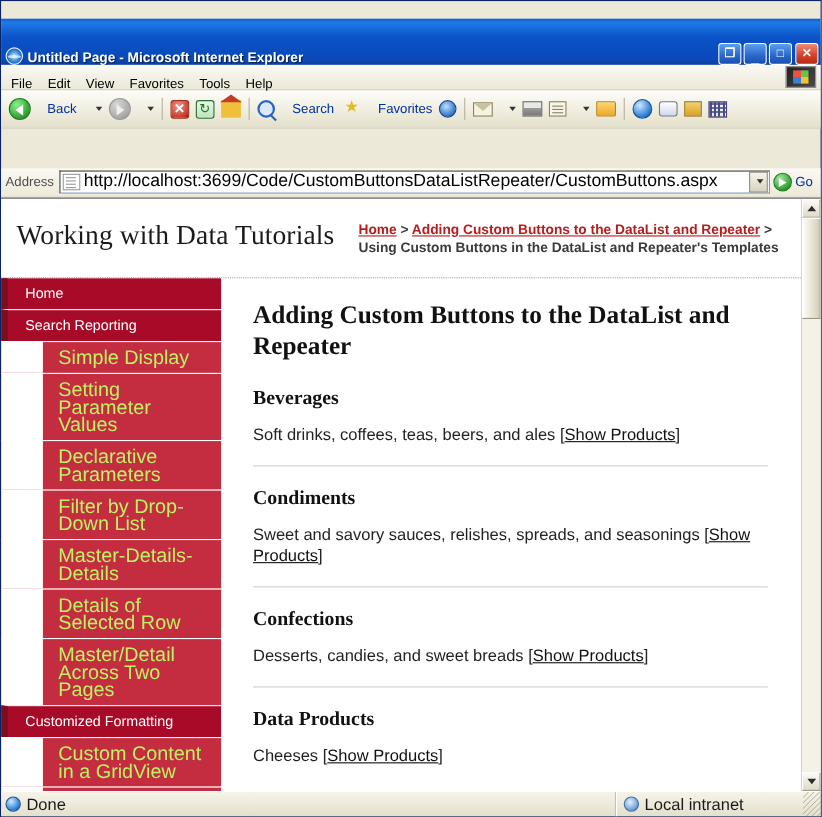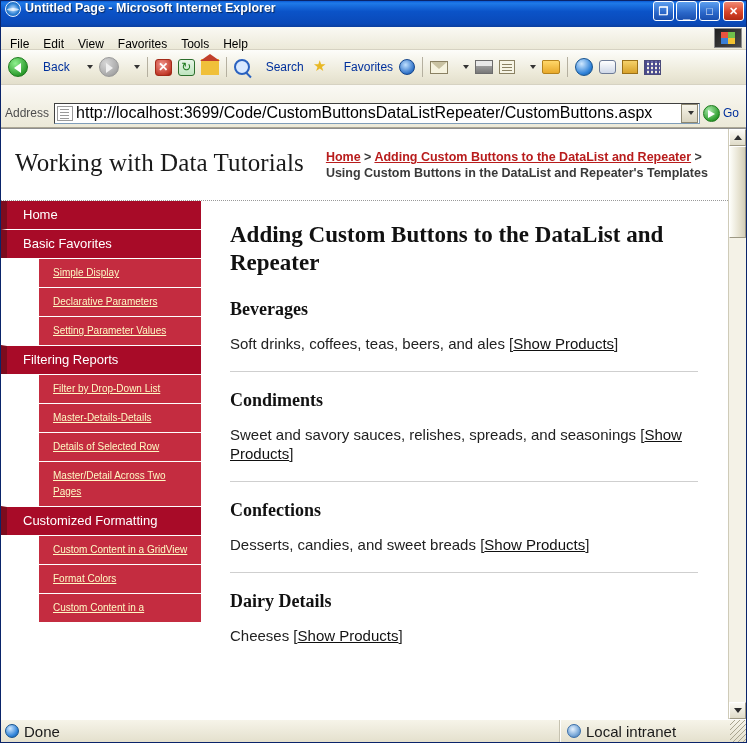--- a/index.html
+++ b/index.html
@@ -22,24 +22,25 @@
     background: #ece9d8;
     display: flex;
     flex-direction: column;
     position: relative;
   }
   
   .titlebar {
     height: 26px;
     background: linear-gradient(to bottom, #0a5ad4 0%, #1f7ae8 8%, #0b53c8 40%, #0a49b8 88%, #0c3f9e 100%);
     display: flex;
-    align-items: flex-start;
-    padding: 0 2px 0 4px;
+    align-items: flex-end;
+    padding: 16px 2px 0 4px;
     color: #fff;
     flex: none;
+    margin-top: 16px;
   }
   .title-icon {
     width: 16px; height: 16px;
     margin-right: 4px;
     background: radial-gradient(circle at 50% 50%, #cfe6ff 0%, #2a7fd4 55%, #0e4b9c 100%);
     border-radius: 50%;
     border: 1px solid #e6f0ff;
     box-sizing: border-box;
     position: relative;
   }
@@ -310,23 +311,24 @@
     border-right: 3.5px solid transparent;
     border-top: 4px solid #333;
     margin-left: 3px;
   }
   
   .addressbar {
     height: 24px;
     background: linear-gradient(to bottom, #faf9f4, #ece9d8);
     display: flex;
     align-items: center;
-    padding: 16px 3px 2px 4px;
+    padding: 0 3px 2px 4px;
     flex: none;
     border-bottom: 1px solid #aba694;
+    margin-top: 36px;
   }
   .addr-label {
     font-size: 12px;
     color: #4d4d4d;
     padding-right: 5px;
   }
   .addr-input-wrap {
     flex: 1;
     height: 21px;
     background: #fff;
@@ -456,28 +458,27 @@
     font-size: 13px;
     padding: 6px 8px 6px 16px;
     border-top: 1px solid #fff;
     border-left: 6px solid #7c0c1e;
     box-sizing: border-box;
     line-height: 16px;
   }
   .nav-section.first { border-top: none; }
   .nav-sub {
     background: #c42c40;
-    color: #fef9c3;
-    font-size: 10px;
+    color: #bef264;
+    font-size: 18px;
     padding: 6px 8px 6px 14px;
     border-top: 1px solid #fff;
     border-left: 38px solid #ffffff;
     box-sizing: border-box;
     line-height: 16px;
-    text-decoration: underline;
   }
   
   .main {
     flex: 1;
     padding: 10px 30px 10px 28px;
     box-sizing: border-box;
   }
   .main h1 {
     font-family: "Liberation Serif", serif;
     font-size: 23px;
@@ -727,25 +728,24 @@
         <div class="site-title">Working with Data Tutorials</div>
         <div class="breadcrumb">
           <a href="#">Home</a><span> &gt; </span><a href="#">Adding Custom Buttons to the DataList and Repeater</a><span> &gt; </span><span>Using Custom Buttons in the DataList and Repeater's Templates</span>
         </div>
       </div>
 
       <div class="content-row">
 
         <div class="sidenav">
           <div class="nav-section first">Home</div>
-          <div class="nav-section">Basic Favorites</div>
+          <div class="nav-section">Search Reporting</div>
           <div class="nav-sub">Simple Display</div>
+          <div class="nav-sub">Setting Parameter Values</div>
           <div class="nav-sub">Declarative Parameters</div>
-          <div class="nav-sub">Setting Parameter Values</div>
-          <div class="nav-section">Filtering Reports</div>
           <div class="nav-sub">Filter by Drop-Down List</div>
           <div class="nav-sub">Master-Details-Details</div>
           <div class="nav-sub">Details of Selected Row</div>
           <div class="nav-sub">Master/Detail Across Two Pages</div>
           <div class="nav-section">Customized Formatting</div>
           <div class="nav-sub">Custom Content in a GridView</div>
           <div class="nav-sub">Format Colors</div>
           <div class="nav-sub">Custom Content in a</div>
         </div>
 
@@ -764,21 +764,21 @@
             <hr>
           </div>
 
           <div class="cat">
             <h2>Confections</h2>
             <p><span>Desserts, candies, and sweet breads [</span><a href="#">Show Products</a><span>]</span></p>
             <hr>
           </div>
 
           <div class="cat">
-            <h2>Dairy Details</h2>
+            <h2>Data Products</h2>
             <p><span>Cheeses [</span><a href="#">Show Products</a><span>]</span></p>
           </div>
         </div>
       </div>
     </div>
 
     <div class="scrollbar">
       <div class="sb-btn">
           <span class="sb-arrow-up"></span>
         </div>

